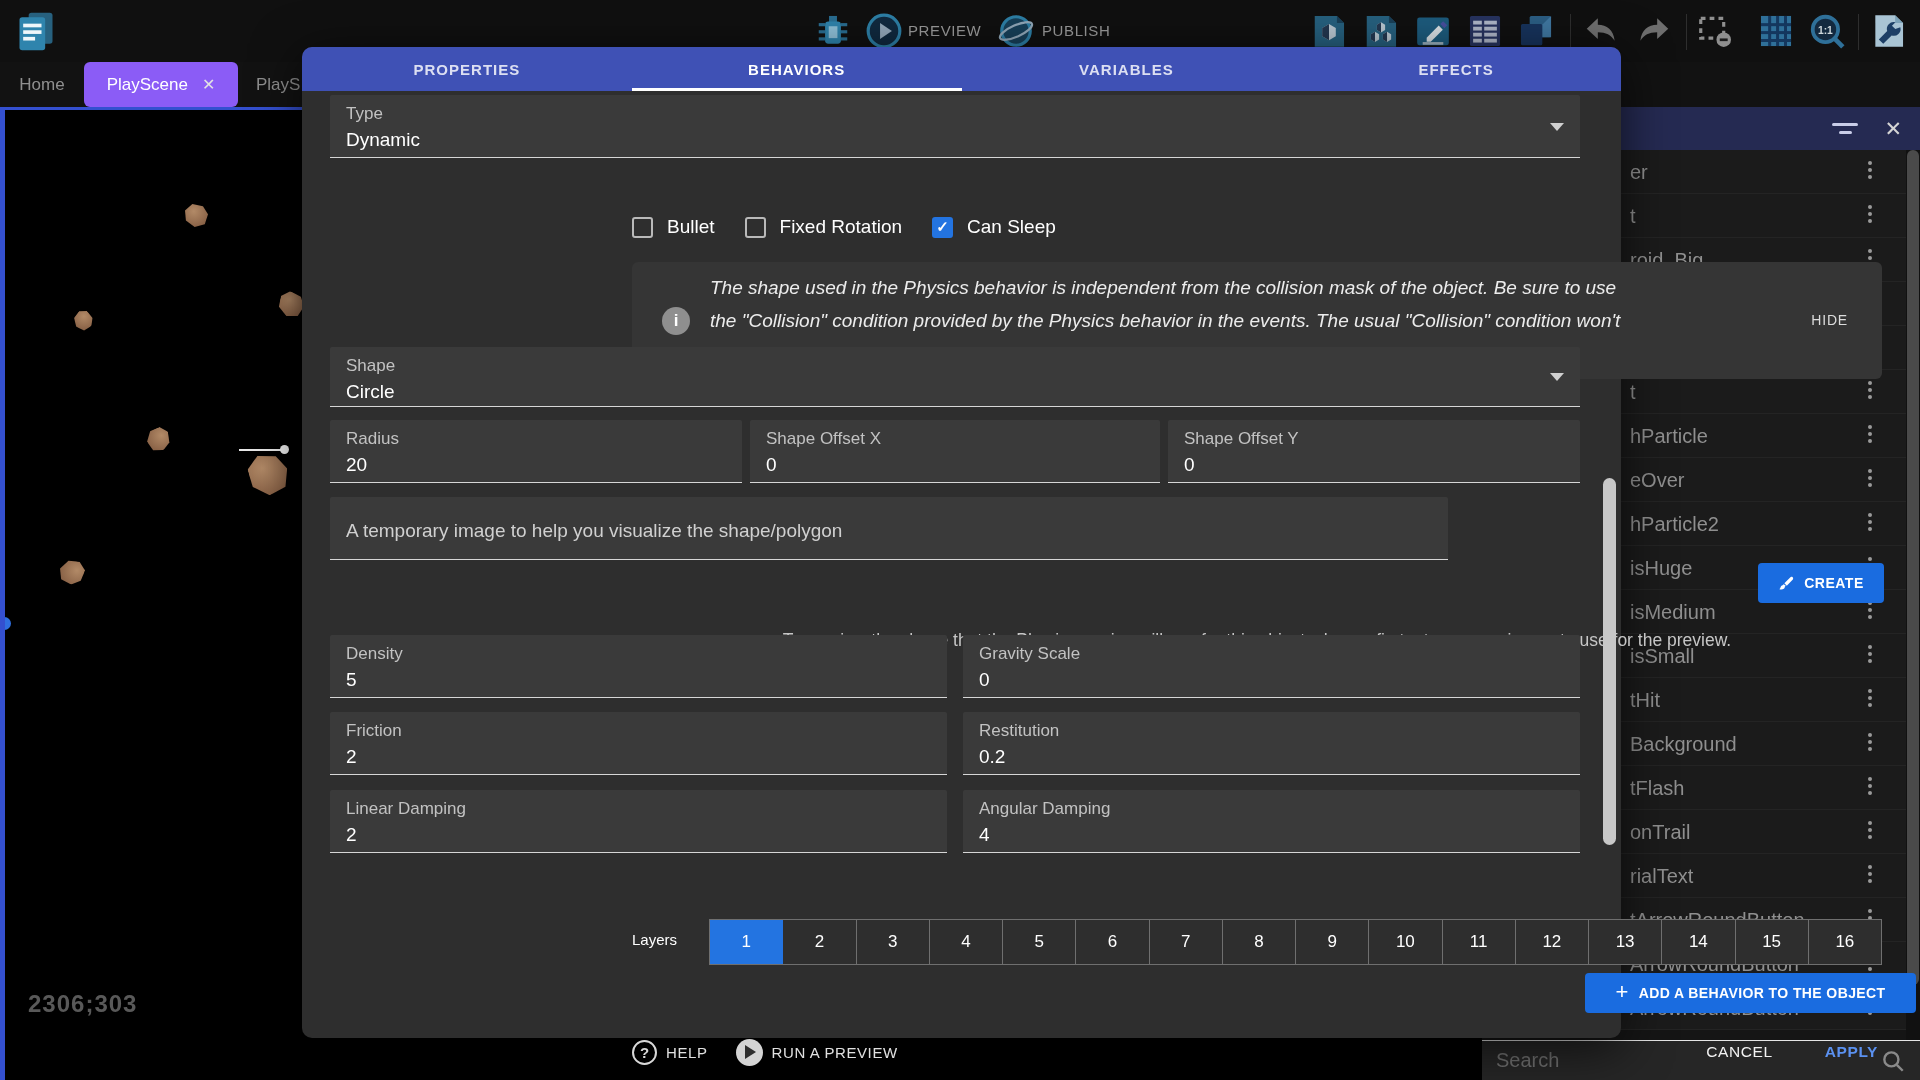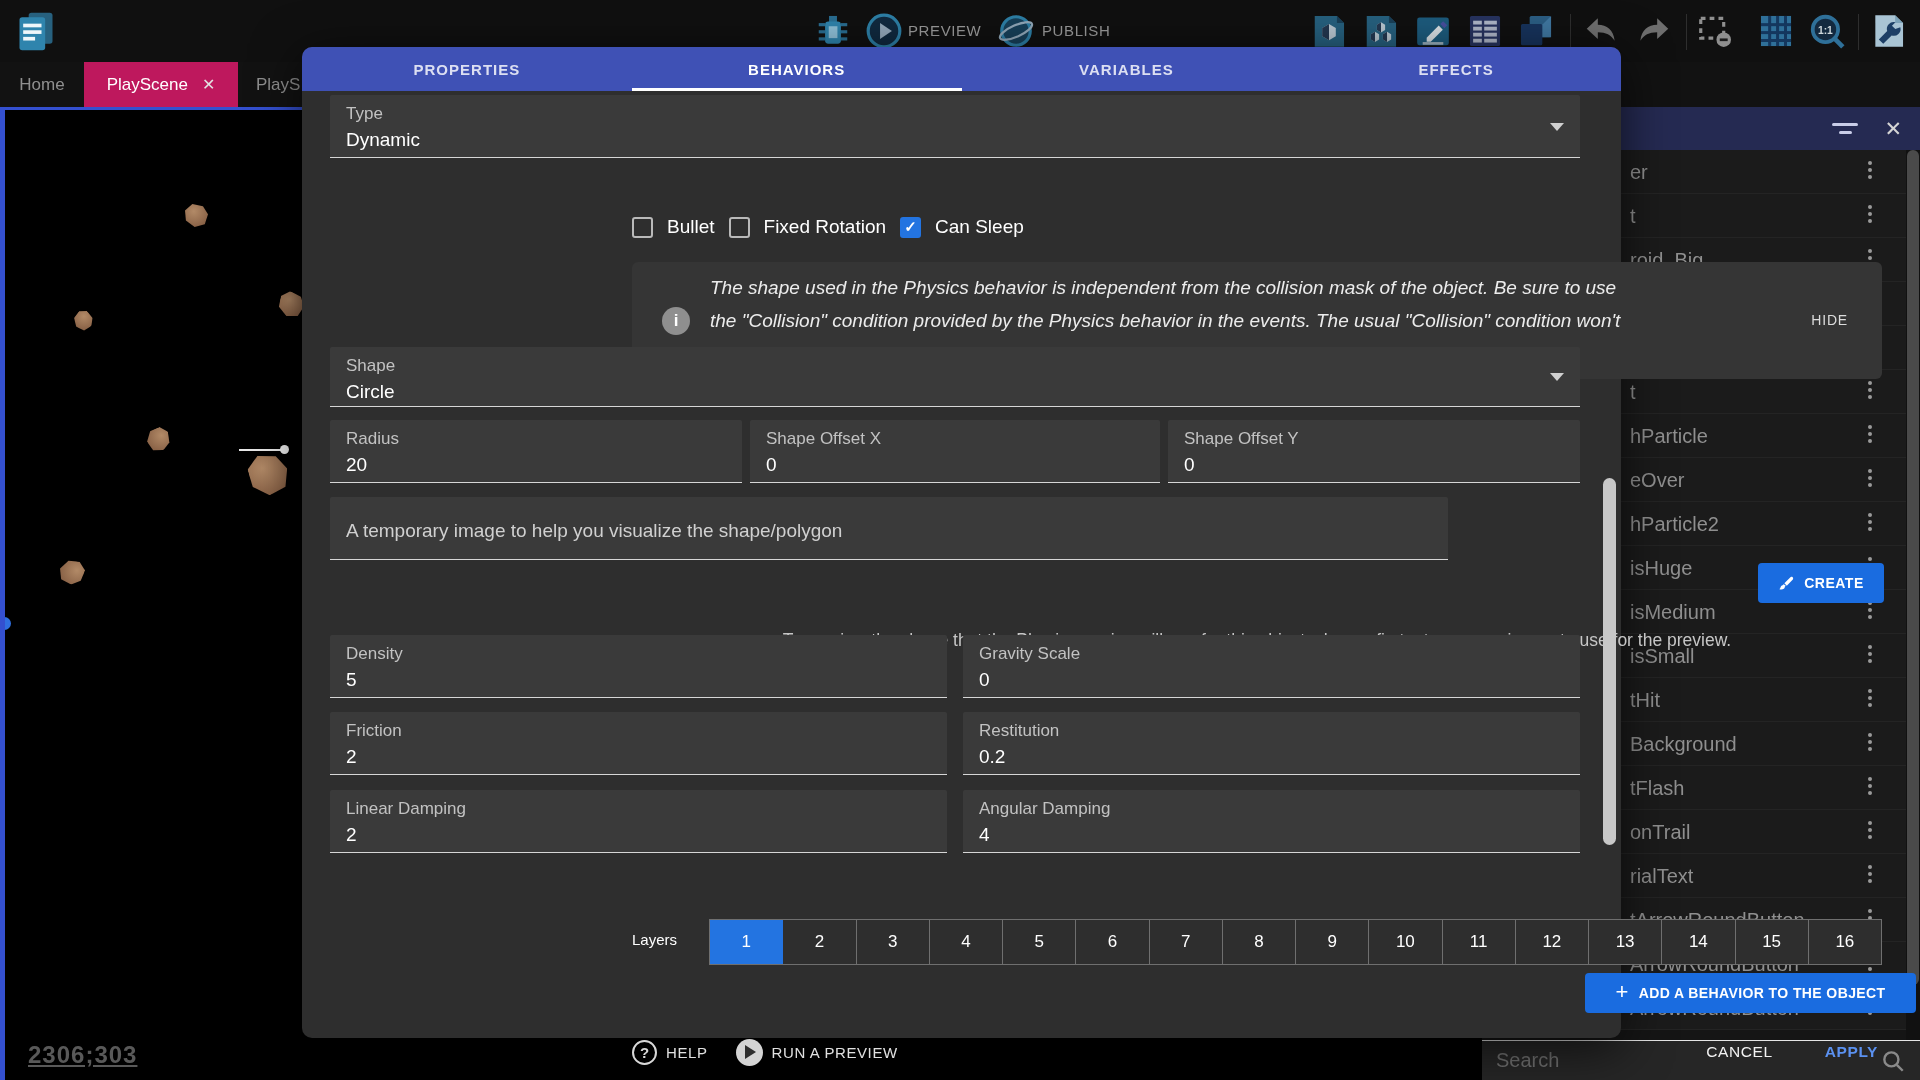--- a/index.html
+++ b/index.html
@@ -10,21 +10,21 @@
   
   .topbar{position:absolute;left:0;top:0;width:1920px;height:62px;background:#101010;}
   .tb-text{position:absolute;top:0;height:62px;line-height:62px;color:#9b9b9b;font-size:15px;letter-spacing:.6px;}
   .tbtn{position:absolute;width:44px;height:44px;top:9px;display:flex;align-items:center;justify-content:center;}
   .tbtn svg{width:38px;height:38px;}
   .tb-sep{position:absolute;top:14px;width:1px;height:36px;background:#2e2e2e;}
 
   
   .tabbar{position:absolute;left:0;top:62px;width:1920px;height:45px;background:#121212;display:flex;}
   .etab{height:45px;display:flex;align-items:center;justify-content:center;gap:14px;color:#8f8f8f;font-size:17px;}
-  .etab.active{background:#be185d;color:#fff;}
+  .etab.active{background:#8b5cf6;color:#fff;border-radius:6px;}
   .etab .closex{color:#e3e3e3;font-size:16px;}
 
   
   .canvas{position:absolute;left:0;top:107px;width:1920px;height:973px;background:#000;}
   .canvas-topline{position:absolute;left:0;top:107px;width:1920px;height:3px;background:#3450d0;}
   .canvas-leftline{position:absolute;left:0;top:107px;width:5px;height:973px;background:#3450d0;}
   .ast{position:absolute;background:radial-gradient(circle at 38% 32%,#b28a67,#7c553c);clip-path:polygon(32% 0,78% 10%,100% 45%,86% 88%,42% 100%,4% 72%,0 28%);}
   .coords{position:absolute;left:28px;top:1022px;font-size:24px;font-weight:600;color:#595959;letter-spacing:1px;}
   .measure-line{position:absolute;left:239px;top:449px;width:44px;height:2px;background:#e8e8e8;}
   .measure-dot{position:absolute;left:280px;top:445px;width:9px;height:9px;border-radius:50%;background:#efefef;}
@@ -54,21 +54,21 @@
   .dlg-tabs{position:absolute;left:0;top:0;width:1319px;height:44px;background:#3f51b5;border-radius:10px 10px 0 0;display:flex;}
   .dlg-tab{flex:1;position:relative;display:flex;align-items:center;justify-content:center;color:rgba(255,255,255,.82);font-size:15px;font-weight:700;letter-spacing:1px;}
   .dlg-tab.active{color:#fff;}
   .dlg-tab.active::after{content:"";position:absolute;left:0;right:0;bottom:0;height:3px;background:#fff;}
 
   .field{position:absolute;background:#3a3a3a;border-bottom:1px solid #d6d6d6;padding:9px 16px 0 16px;height:63px;border-radius:2px 2px 0 0;}
   .field .lbl{font-size:17px;color:#c2c2c2;}
   .field .val{font-size:19px;color:#fff;margin-top:5px;white-space:nowrap;overflow:hidden;}
   .caret{position:absolute;right:16px;top:28px;width:0;height:0;border-left:7px solid transparent;border-right:7px solid transparent;border-top:8px solid #cfcfcf;}
 
-  .checkrow{position:absolute;left:330px;top:169px;display:flex;align-items:center;gap:14px;}
+  .checkrow{position:absolute;left:330px;top:169px;display:flex;align-items:center;gap:30px;}
   .check-group{display:flex;align-items:center;gap:14px;}
   .cbox{width:21px;height:21px;border:2px solid #b9b9b9;border-radius:3px;display:flex;align-items:center;justify-content:center;}
   .cbox .tick{display:none;font-style:normal;color:#fff;font-size:15px;font-weight:700;}
   .cbox.on{background:#2374e1;border-color:#2374e1;}
   .cbox.on .tick{display:block;}
   .clabel{color:#fff;font-size:19px;}
 
   .infobox{position:absolute;left:330px;top:215px;width:1250px;height:117px;background:#353535;border-radius:6px;}
   .info-icon{position:absolute;left:30px;top:45px;width:28px;height:28px;border-radius:50%;background:#8f8f8f;color:#fff;display:flex;align-items:center;justify-content:center;font-size:17px;font-weight:700;font-style:normal;}
   .info-text{position:absolute;left:78px;top:9px;width:1110px;color:#ececec;font-size:19px;line-height:33px;font-style:italic;}
@@ -268,21 +268,21 @@
   <div class="canvas">
     <span class="ast" style="left:185px;top:97px;width:23px;height:23px;"></span>
     <span class="ast" style="left:74px;top:204px;width:19px;height:19px;transform:rotate(40deg);"></span>
     <span class="ast" style="left:279px;top:185px;width:25px;height:25px;transform:rotate(15deg);"></span>
     <span class="ast" style="left:147px;top:321px;width:23px;height:23px;transform:rotate(70deg);"></span>
     <span class="ast" style="left:249px;top:347px;width:39px;height:41px;transform:rotate(-12deg);"></span>
     <span class="ast" style="left:60px;top:453px;width:24px;height:25px;transform:rotate(100deg);"></span>
     <span class="measure-line" style="top:342px;"></span>
     <span class="measure-dot" style="top:338px;"></span>
     <span class="sel-dot" style="top:510px;"></span>
-    <span class="coords" style="top:934px;text-decoration:underline;">2306;303</span>
+    <span class="coords" style="top:883px;">2306;303</span>
   </div>
   <div class="canvas-topline"></div>
   <div class="canvas-leftline"></div>
 
   <div class="sidebar">
     <div class="sb-header">
       <span class="filter-icon">
           <i></i>
           <i></i>
         </span>

